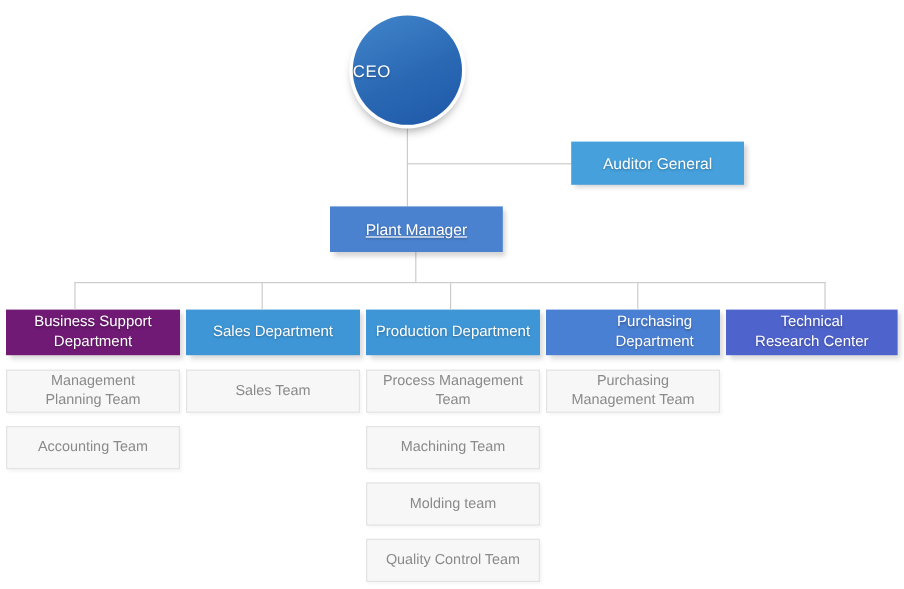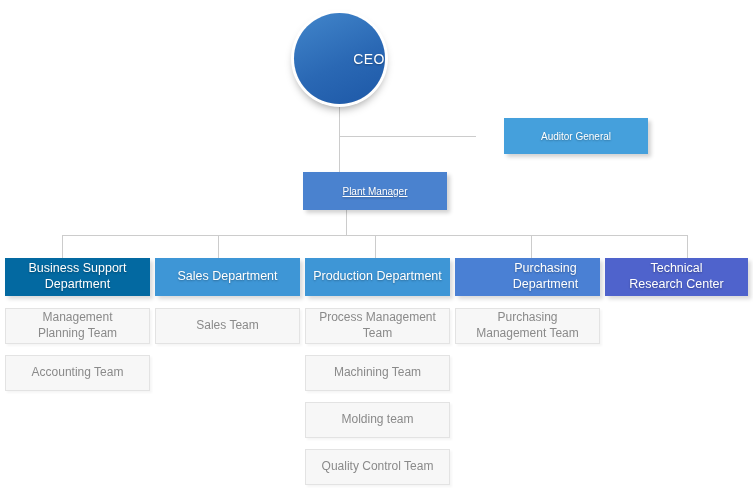--- a/index.html
+++ b/index.html
@@ -19,34 +19,33 @@
   .line.v { width: 1px; }
 
   
   .ceo-node {
     position: absolute;
     left: 294px; top: 13px;
     width: 91px; height: 91px;
     border-radius: 50%;
     background: linear-gradient(155deg, #4286cb 0%, #2a68b4 55%, #1d58a7 100%);
     box-shadow: 0 0 0 3px #ffffff, 0 5px 8px rgba(0,0,0,0.35);
-    display: flex; align-items: center; justify-content: flex-end;
+    display: flex; align-items: center; justify-content: flex-start;
     color: #ffffff; font-size: 14px; letter-spacing: 0.5px;
     text-shadow: 0 1px 2px rgba(0,0,0,0.3);
   }
 
   
   .mgr-box {
     position: absolute;
     display: flex; align-items: center; justify-content: center;
-    color: #ffffff; font-size: 10px;
+    color: #ffffff; font-size: 13px;
     text-shadow: 0 1px 2px rgba(0,0,0,0.3);
     box-shadow: 3px 3px 4px rgba(0,0,0,0.18);
     text-align: center;
-    margin-left: 28px;
   }
   .auditor { left: 476px; top: 118px; width: 144px; height: 36px; background: #45a0dc; }
   .plant   { left: 275px; top: 172px; width: 144px; height: 38px; background: #4a82cf; text-decoration: underline; }
 
   
   .column { position: absolute; top: 258px; }
   .dept-box {
     height: 38px; margin-bottom: 12px;
     display: flex; align-items: center; justify-content: center;
     color: #ffffff; font-size: 12.5px; line-height: 1.25;
@@ -82,21 +81,21 @@
   <div class="mgr-box auditor">
     <span>Auditor General</span>
   </div>
 
   <div class="mgr-box plant">
     <span>Plant Manager</span>
   </div>
 
   <div id="departments-row">
       <div class="column" style="left: 5px; width: 145px;">
-        <div class="dept-box" style="background: #0369a1;">Business Support
+        <div class="dept-box" style="background: #701a75;">Business Support
 Department</div>
         <div class="team-box">Management
 Planning Team</div>
         <div class="team-box">Accounting Team</div>
       </div>
       <div class="column" style="left: 155px; width: 145px;">
         <div class="dept-box" style="background: rgb(62, 150, 214);">Sales Department</div>
         <div class="team-box">Sales Team</div>
       </div>
       <div class="column" style="left: 305px; width: 145px;">

